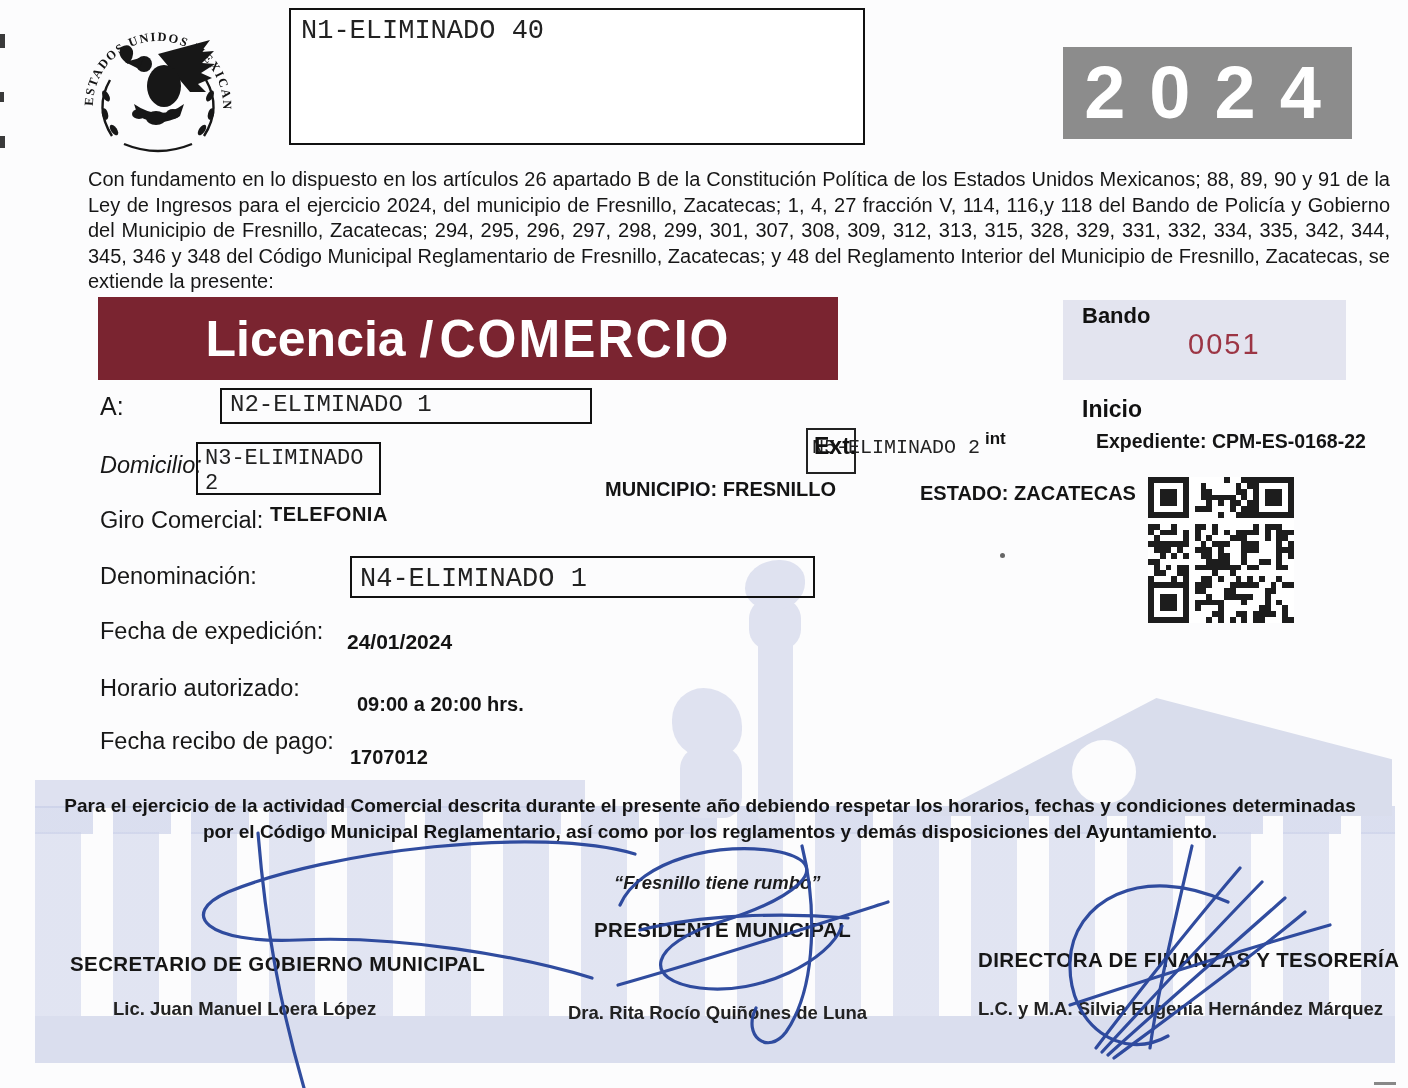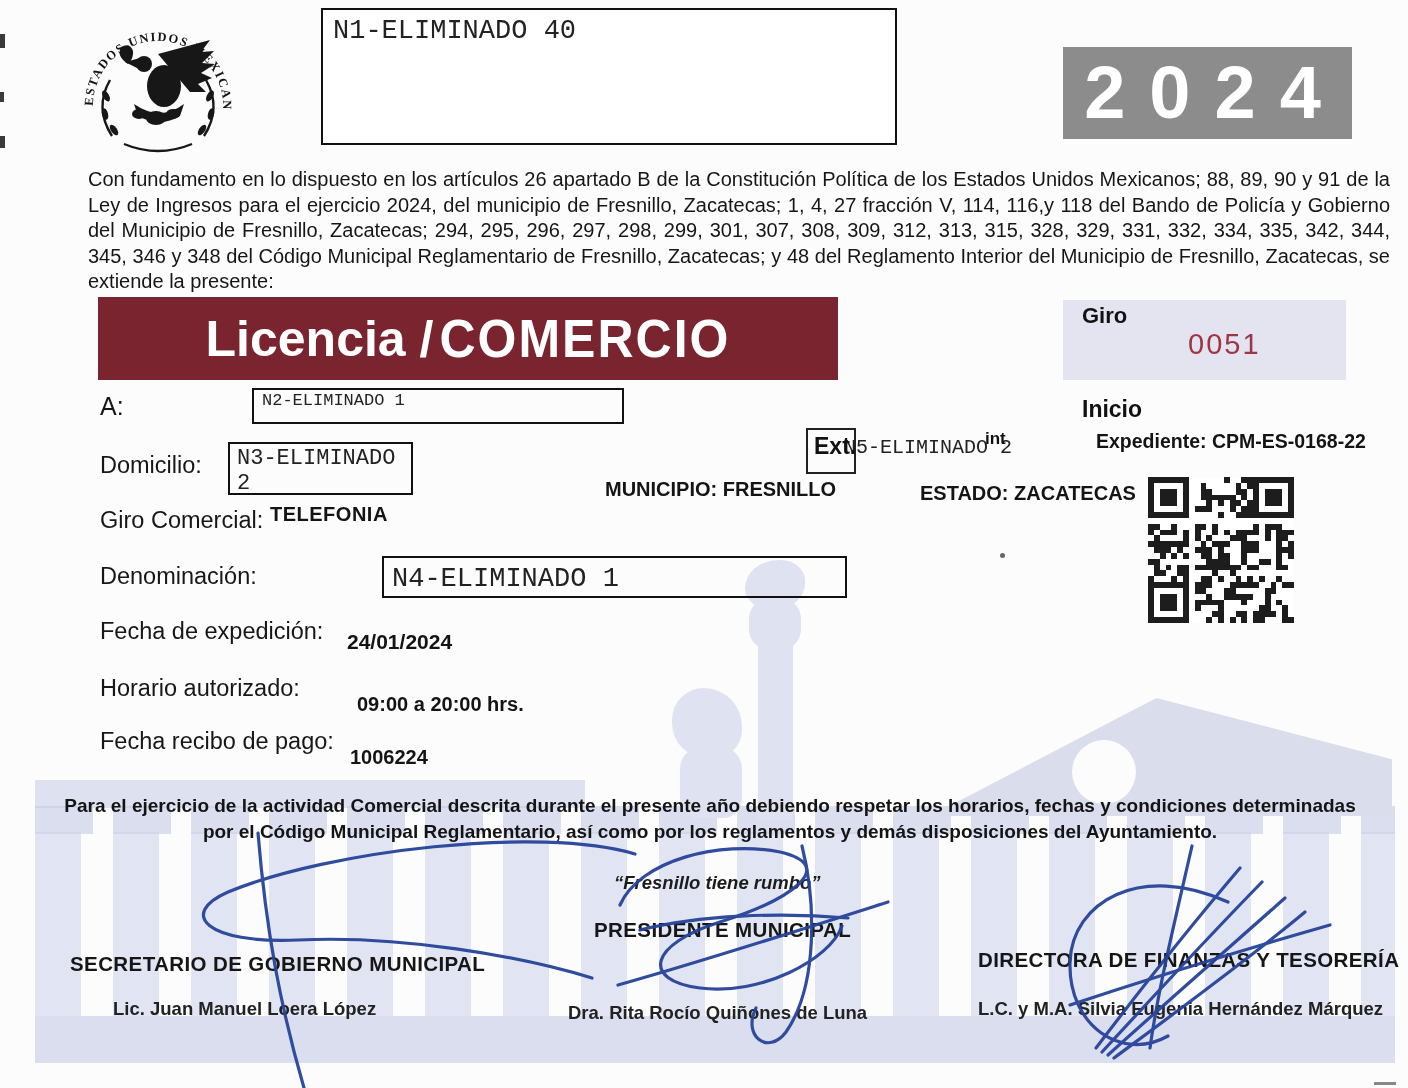--- a/index.html
+++ b/index.html
@@ -1,19 +1,19 @@
 <!DOCTYPE html>
 <html><head>
 <meta charset="utf-8">
 <style>
   html,body{margin:0;padding:0;background:#e8e8e8;}
   .page{position:relative;width:1408px;height:1088px;background:#fcfcfd;overflow:hidden;
         font-family:"Liberation Sans",sans-serif;color:#1b1b1b;}
   .abs{position:absolute;}
-  .mono{font-family:"Liberation Mono",monospace;color:#222;margin-left:32px;}
+  .mono{font-family:"Liberation Mono",monospace;color:#222;}
   
   .seal{left:72px;top:4px;width:172px;height:166px;}
   .n1box{left:289px;top:8px;width:576px;height:137px;border:2px solid #111;background:#fff;
          font-size:27px;padding:6px 10px;box-sizing:border-box;}
   .yearbadge{left:1063px;top:47px;width:289px;height:92px;background:#8c8c8c;color:#fff;
              font-weight:700;font-size:74px;letter-spacing:24px;text-align:center;line-height:92px;
              padding-left:14px;box-sizing:border-box;}
   
   .preamble{left:88px;top:167px;width:1302px;font-size:20px;line-height:25.6px;text-align:justify;color:#161616;}
   
@@ -23,21 +23,21 @@
   .banner .t2{font-size:50px;font-weight:800;letter-spacing:2px;transform:scaleY(1.06);margin-left:6px;}
   .foliopanel{left:1063px;top:300px;width:283px;height:80px;background:#e3e4ef;}
   .foliolabel{left:1082px;top:303px;font-size:22px;font-weight:700;color:#111;}
   .folionum{left:1188px;top:328px;font-size:29px;color:#9c3544;letter-spacing:2px;}
   .inicio{left:1082px;top:396px;font-size:23px;font-weight:700;color:#111;}
   .expediente{left:1096px;top:430px;font-size:19.5px;font-weight:700;color:#141414;}
   
   .lbl{font-size:23.5px;color:#171717;}
   .val{font-weight:700;color:#141414;}
   .rbox{border:2.5px solid #111;background:transparent;box-sizing:border-box;}
-  .n2box{left:220px;top:388px;width:372px;height:36px;font-size:17px;padding:1px 8px;}
+  .n2box{left:220px;top:388px;width:372px;height:36px;font-size:24px;padding:1px 8px;}
   .n3box{left:196px;top:442px;width:185px;height:53px;font-size:22px;padding:2px 7px;}
   .n4box{left:350px;top:556px;width:465px;height:42px;font-size:27px;padding:6px 8px;}
   .n5box{left:806px;top:428px;width:46px;height:42px;border:2px solid #222;}
   .n5mono{left:812px;top:436px;font-size:20px;}
   .extlbl{left:814px;top:433px;font-size:23px;font-weight:700;color:#111;}
   .intlbl{left:985px;top:429px;font-size:17px;font-weight:700;color:#111;}
   
   .footnote{left:60px;top:793px;width:1300px;text-align:center;font-size:19px;font-weight:700;
             line-height:26px;color:#141414;}
   .sig-title{font-size:20.5px;font-weight:700;letter-spacing:.4px;color:#161616;}
@@ -134,31 +134,31 @@
   <div class="abs yearbadge">2024</div>
 
   <div class="abs preamble">Con fundamento en lo dispuesto en los artículos 26 apartado B de la Constitución Política de los Estados Unidos Mexicanos; 88, 89, 90 y 91 de la Ley de Ingresos para el ejercicio 2024, del municipio de Fresnillo, Zacatecas; 1, 4, 27 fracción V, 114, 116,y 118 del Bando de Policía y Gobierno del Municipio de Fresnillo, Zacatecas; 294, 295, 296, 297, 298, 299, 301, 307, 308, 309, 312, 313, 315, 328, 329, 331, 332, 334, 335, 342, 344, 345, 346 y 348 del Código Municipal Reglamentario de Fresnillo, Zacatecas; y 48 del Reglamento Interior del Municipio de Fresnillo, Zacatecas, se extiende la presente:</div>
 
   <div class="abs banner">
     <span class="t1">Licencia /</span>
     <span class="t2">COMERCIO</span>
   </div>
 
   <div class="abs foliopanel"></div>
-  <div class="abs foliolabel">Giro</div>
+  <div class="abs foliolabel">Bando</div>
   <div class="abs folionum">0051</div>
   <div class="abs inicio">Inicio</div>
   <div class="abs expediente">Expediente: CPM-ES-0168-22</div>
 
   <div class="abs lbl" style="left:100px;top:392px;font-size:25px;">A:</div>
   <div class="abs rbox n2box mono">
     <span>N2-ELIMINADO 1</span>
   </div>
 
-  <div class="abs lbl" style="left:100px;top:452px;">Domicilio:</div>
+  <div class="abs lbl" style="left:100px;top:452px;font-style:italic;">Domicilio:</div>
   <div class="abs rbox n3box mono">
     <span>N3-ELIMINADO 2</span>
   </div>
 
   <div class="abs mono n5mono">N5-ELIMINADO 2</div>
   <div class="abs n5box"></div>
   <div class="abs extlbl">Ext.</div>
   <div class="abs intlbl">int</div>
 
   <div class="abs val" style="left:605px;top:478px;font-size:20px;">MUNICIPIO: FRESNILLO</div>
@@ -800,21 +800,21 @@
     <span>N4-ELIMINADO 1</span>
   </div>
 
   <div class="abs lbl" style="left:100px;top:618px;">Fecha de expedición:</div>
   <div class="abs val" style="left:347px;top:630px;font-size:21px;">24/01/2024</div>
 
   <div class="abs lbl" style="left:100px;top:675px;">Horario autorizado:</div>
   <div class="abs val" style="left:357px;top:693px;font-size:20px;">09:00 a 20:00 hrs.</div>
 
   <div class="abs lbl" style="left:100px;top:728px;">Fecha recibo de pago:</div>
-  <div class="abs val" style="left:350px;top:746px;font-size:20px;">1006224</div>
+  <div class="abs val" style="left:350px;top:746px;font-size:20px;">1707012</div>
 
   <div class="abs footnote">Para el ejercicio de la actividad Comercial descrita durante el presente año debiendo respetar los horarios, fechas y condiciones determinadas por el Código Municipal Reglamentario, así como por los reglamentos y demás disposiciones del Ayuntamiento.</div>
 
   <div class="abs sig-title" style="left:70px;top:952px;">SECRETARIO DE GOBIERNO MUNICIPAL</div>
   <div class="abs sig-name" style="left:113px;top:998px;">Lic. Juan Manuel Loera López</div>
 
   <div class="abs motto" style="left:614px;top:872px;">“Fresnillo tiene rumbo”</div>
   <div class="abs sig-title" style="left:594px;top:918px;">PRESIDENTE MUNICIPAL</div>
   <div class="abs sig-name" style="left:568px;top:1002px;">Dra. Rita Rocío Quiñones de Luna</div>
 

